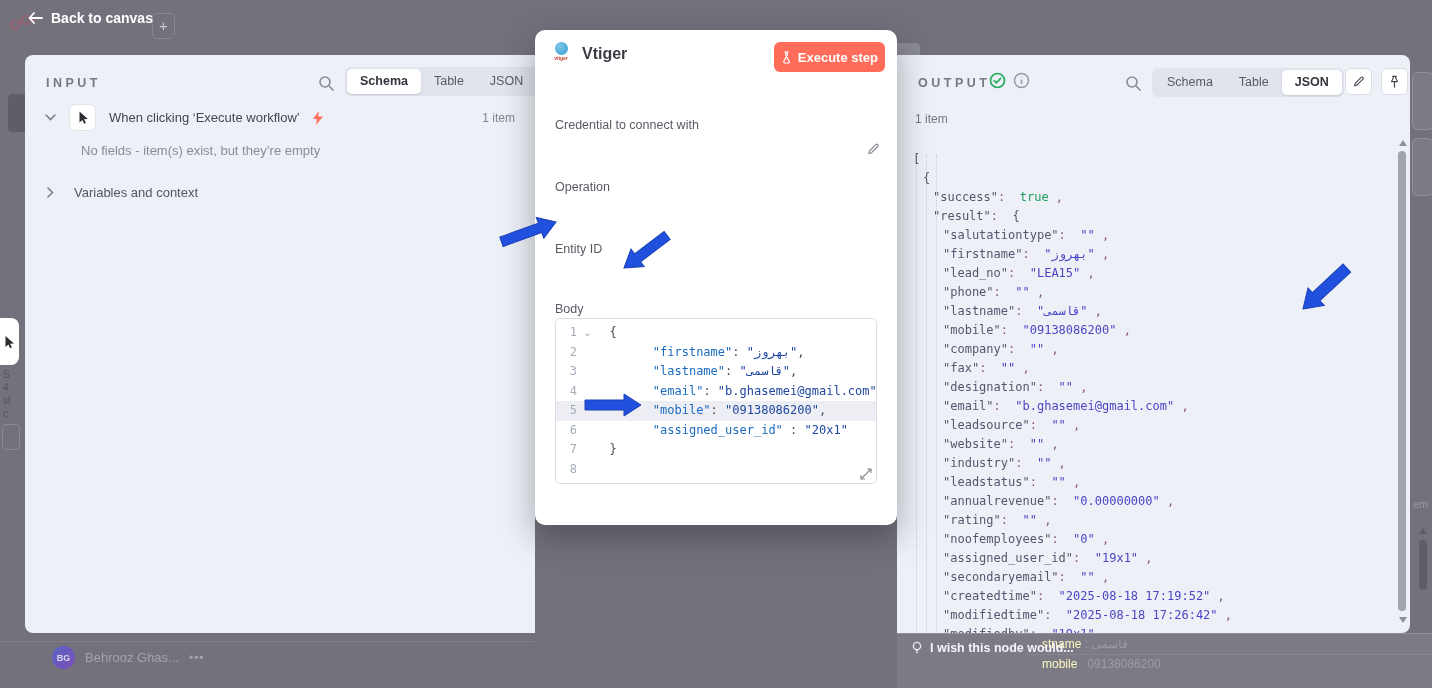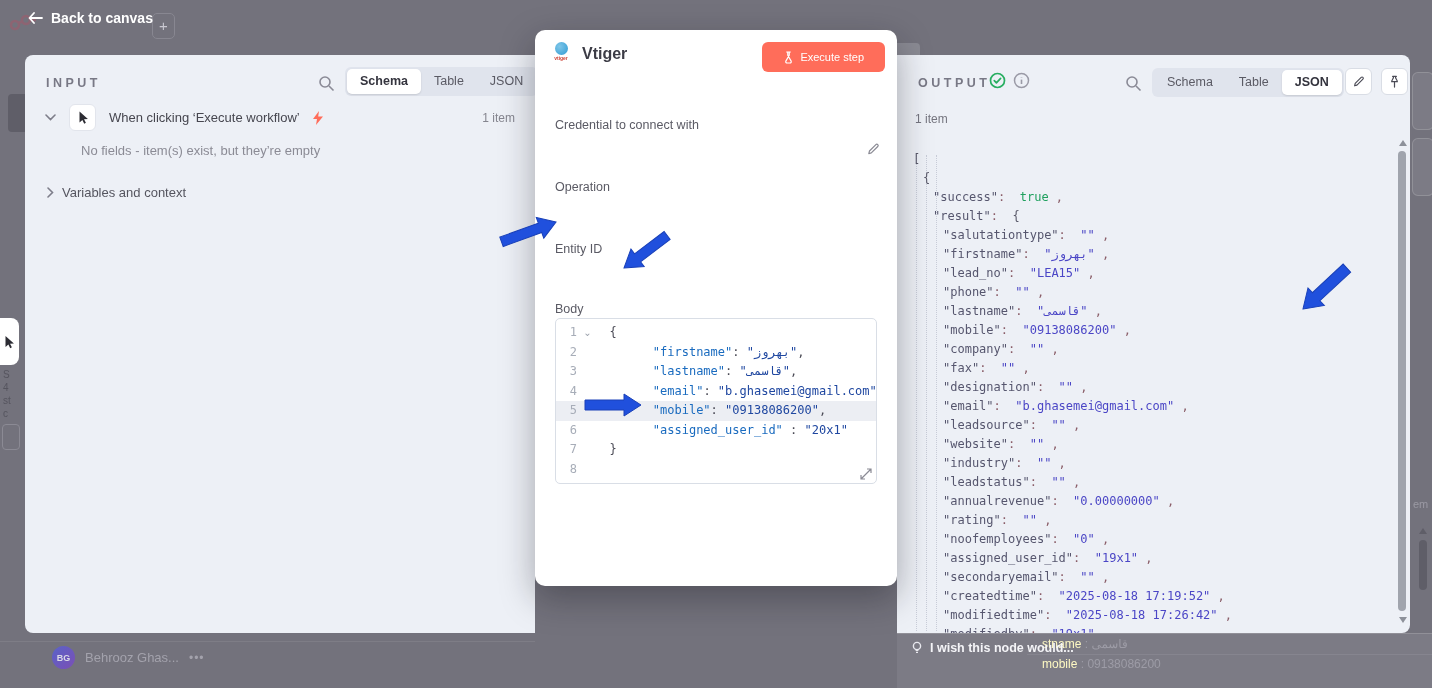--- a/index.html
+++ b/index.html
@@ -42,30 +42,30 @@
   .pill.active { background:#fff; color:#34343e; font-weight:600; box-shadow:0 1px 2px rgba(0,0,0,.12); }
 
   .iconbtn { position:absolute; width:27px; height:27px; background:#fff; border:1px solid #d9dde5; border-radius:6px; display:flex; align-items:center; justify-content:center; }
 
   
   .trigger-row { position:absolute; left:20px; top:49px; display:flex; align-items:center; gap:13px; width:470px; }
   .trig-iconbox { width:27px; height:27px; background:#fff; border-radius:6px; border:1px solid #e2e5ec; display:flex; align-items:center; justify-content:center; }
   .trig-label { font-size:13px; color:#46464f; }
   .trig-count { margin-left:auto; font-size:12px; color:#85858f; }
   .empty-msg { position:absolute; left:56px; top:88px; font-size:13px; color:#8b8b95; }
-  .vars-row { position:absolute; left:22px; top:130px; display:flex; align-items:center; gap:8px; font-size:13px; color:#55555f; }
-
-  
-  #node-card { position:absolute; left:535px; top:30px; width:362px; height:556px; background:#fff; border-radius:10px; box-shadow:0 12px 34px rgba(20,20,30,.35); z-index:20; }
+  .vars-row { position:absolute; left:22px; top:130px; display:flex; align-items:center; gap:20px; font-size:13px; color:#55555f; }
+
+  
+  #node-card { position:absolute; left:535px; top:30px; width:362px; height:495px; background:#fff; border-radius:10px; box-shadow:0 12px 34px rgba(20,20,30,.35); z-index:20; }
   .card-header { position:absolute; left:14px; top:12px; display:flex; align-items:center; gap:9px; }
   .vtiger-logo { width:24px; height:24px; display:flex; flex-direction:column; align-items:center; }
   .vtiger-logo .bird { width:13px; height:13px; border-radius:50%; background:radial-gradient(circle at 35% 35%, #7fc6e8, #2f9bd4); }
   .vtiger-logo .wordmark { font-size:5px; color:#cc4438; line-height:6px; font-weight:bold; }
   .card-title { font-size:16px; font-weight:600; color:#3c3c46; }
-  .exec-btn { position:absolute; right:12px; top:12px; height:30px; background:#ff6d5a; border:none; border-radius:6px; color:#fff; font-size:11px; font-weight:400; display:flex; align-items:center; gap:6px; padding:0 21px; font-family:inherit; }
+  .exec-btn { position:absolute; right:12px; top:12px; height:30px; background:#ff6d5a; border:none; border-radius:6px; color:#fff; font-size:13px; font-weight:700; display:flex; align-items:center; gap:6px; padding:0 7px; font-family:inherit; }
   .card-tabs { position:absolute; left:0; top:52px; width:100%; height:30px; }
   .tab-param { position:absolute; left:16px; top:6px; font-size:13.5px; font-weight:600; color:#ff6d5a; }
   .tab-underline { position:absolute; left:16px; top:29px; width:80px; height:2px; background:#ff6d5a; }
   .tab-settings { position:absolute; left:113px; top:6px; font-size:13.5px; color:#606068; }
   .docs-group { position:absolute; right:14px; top:6px; display:flex; align-items:center; gap:8px; color:#606068; font-size:13px; }
   .cube-wrap { position:absolute; right:88px; top:6px; }
 
   .fld-label { position:absolute; left:20px; font-size:12.5px; color:#5a5a64; }
   .select-box { position:absolute; left:20px; height:31px; border:1px solid #d5dae2; border-radius:6px; background:#fff; font-size:13px; color:#45454e; display:flex; align-items:center; padding:0 10px; }
   .select-box .chev { margin-left:auto; }

